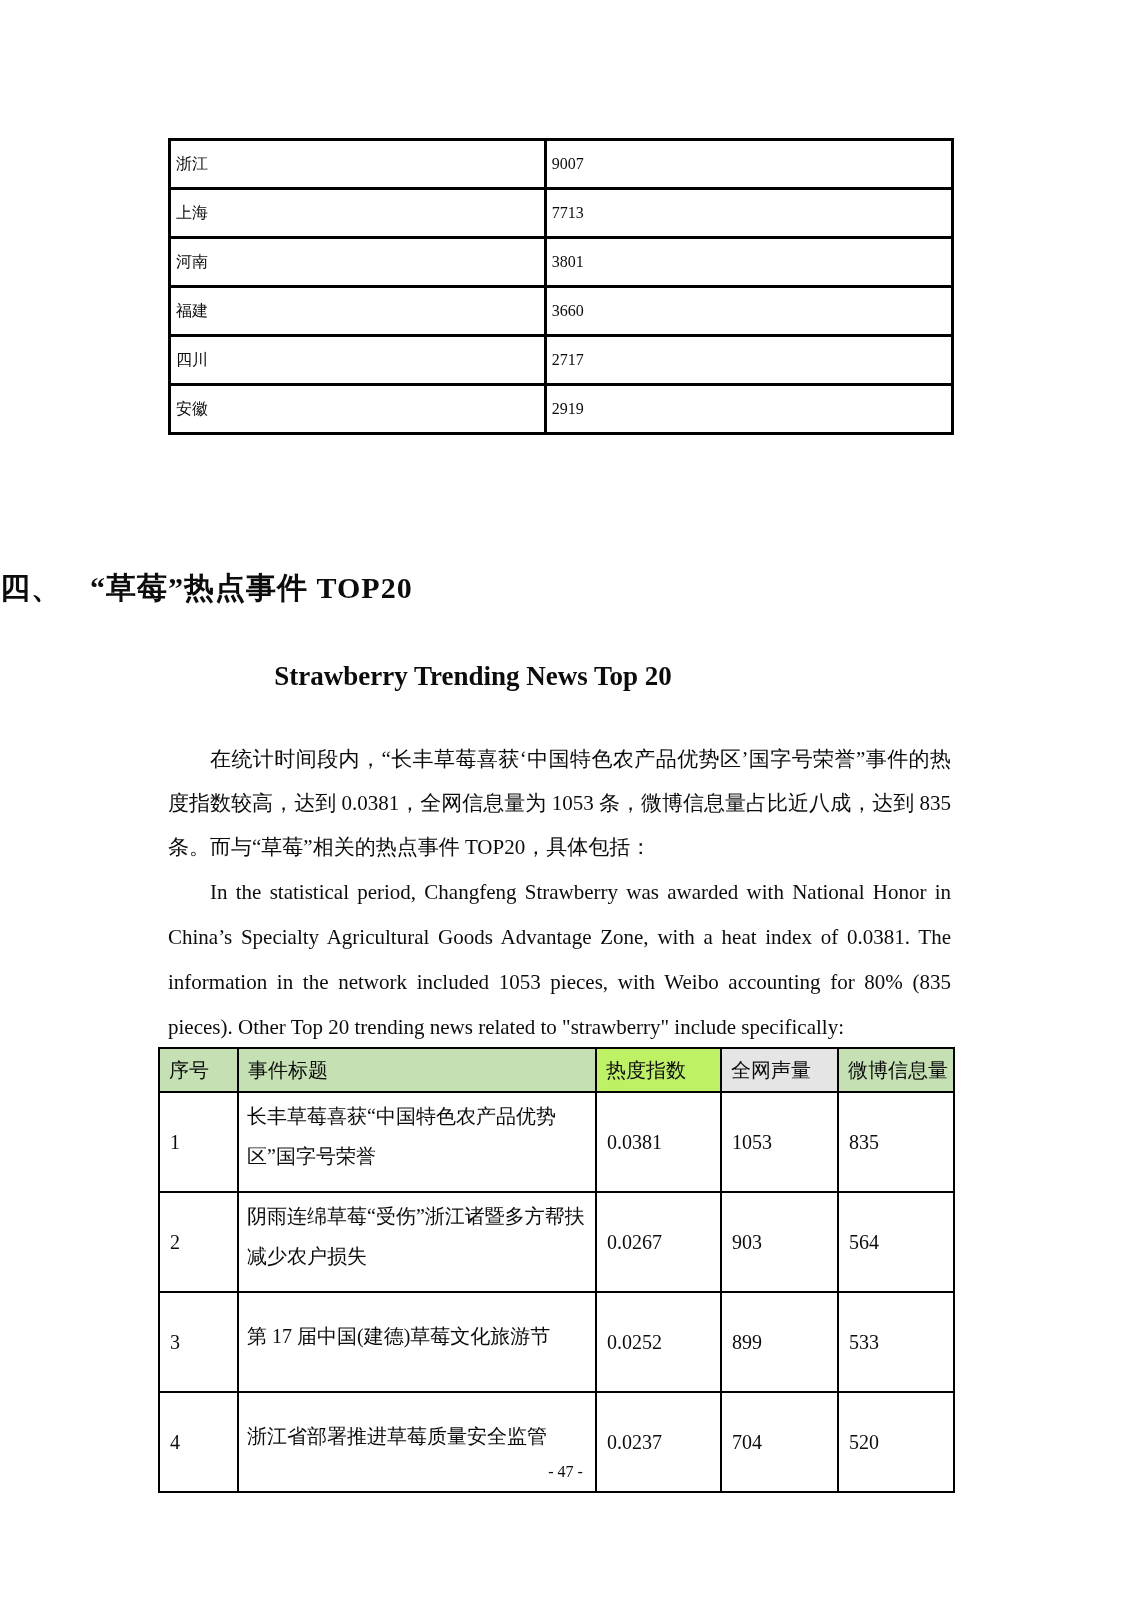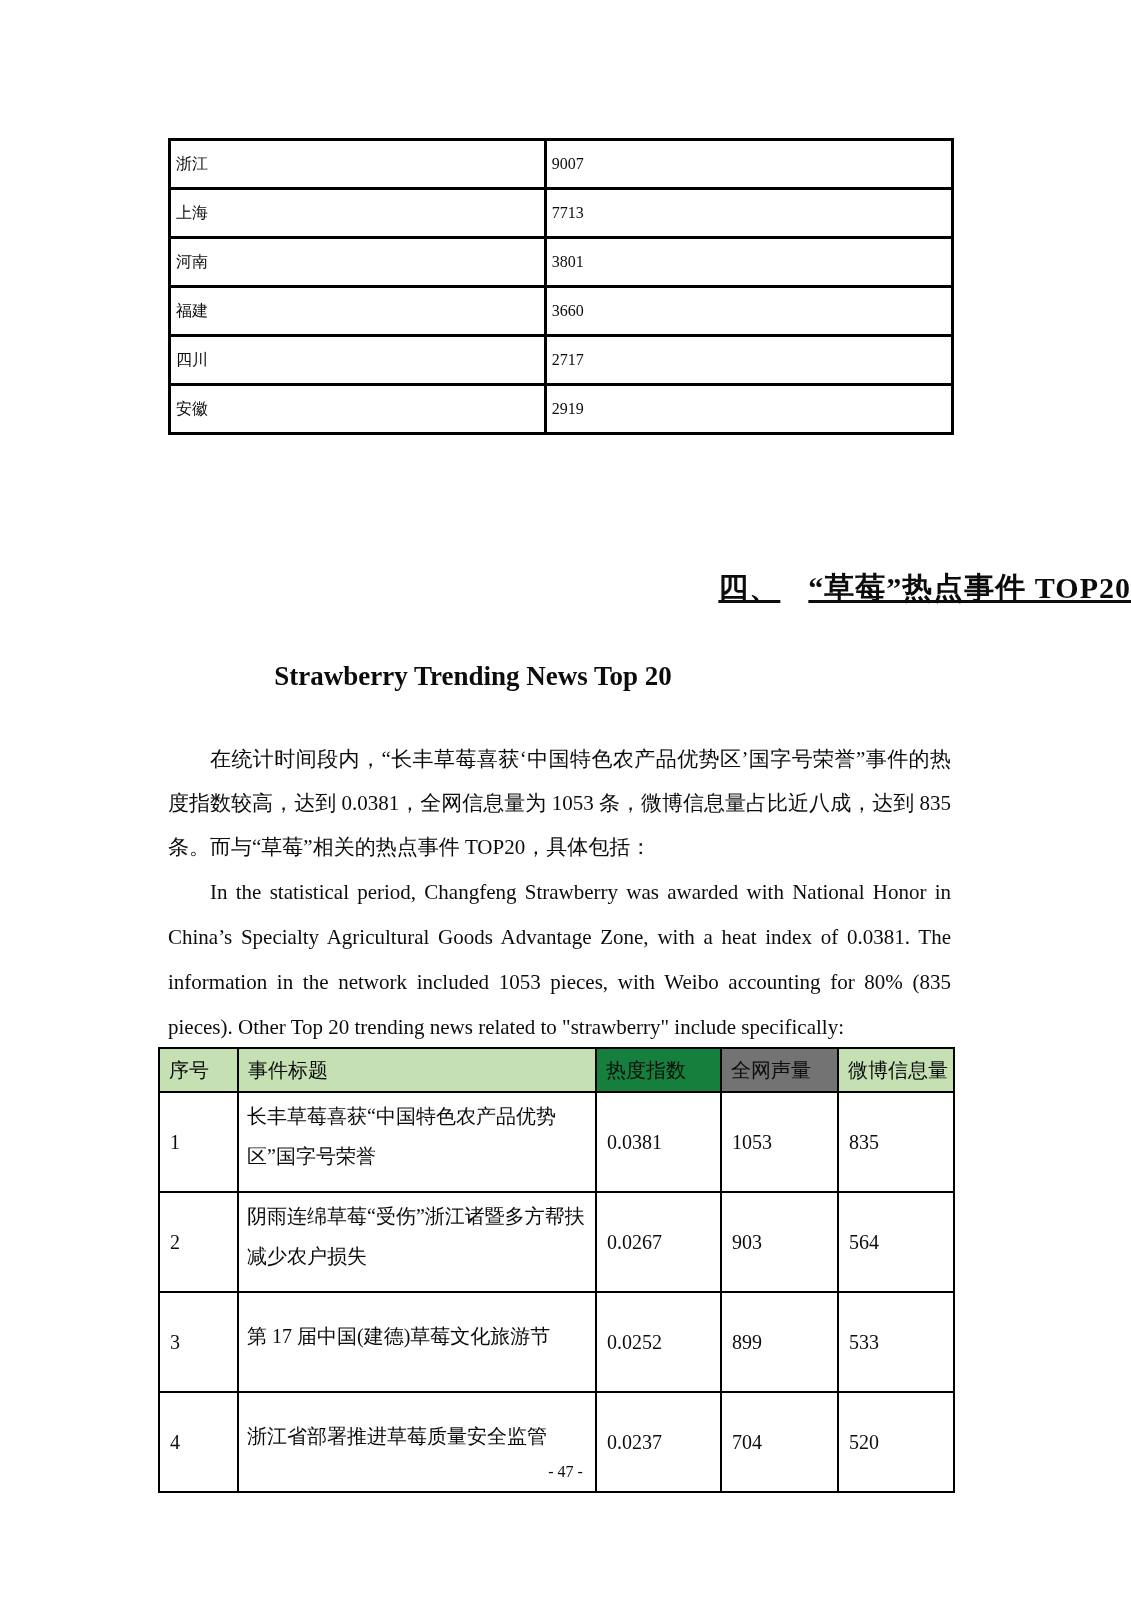--- a/index.html
+++ b/index.html
@@ -37,26 +37,25 @@
   }
   .top-table col.c1 { width: 48%; }
   .top-table col.c2 { width: 52%; }
 
   
   .heading-cn {
     position: absolute;
     left: 0;
     top: 568px;
     width: 1131px;
-    text-align: right;
+    text-align: left;
     font-size: 30px;
     font-weight: bold;
     letter-spacing: 1px;
     white-space: nowrap;
-    text-decoration: underline;
   }
   .heading-cn .sec-num { margin-right: 28px; }
   .heading-en {
     position: absolute;
     left: 0;
     top: 661px;
     width: 946px;
     text-align: center;
     font-size: 27px;
     font-weight: bold;
@@ -179,22 +178,22 @@
       <col class="cn0">
         <col class="cn1">
         <col class="cn2">
         <col class="cn3">
         <col class="cn4">
     </colgroup>
     <thead>
       <tr>
         <th style="background: rgb(197, 224, 179);">序号</th>
         <th style="background: rgb(197, 224, 179);">事件标题</th>
-        <th style="background: #15803d;">热度指数</th>
-        <th style="background: #737373;">全网声量</th>
+        <th style="background: #bef264;">热度指数</th>
+        <th style="background: #e5e5e5;">全网声量</th>
         <th style="background: rgb(197, 224, 179);">微博信息量</th>
       </tr>
     </thead>
     <tbody>
         <tr>
           <td class="no">1</td>
           <td class="title">长丰草莓喜获“中国特色农产品优势区”国字号荣誉</td>
           <td class="num">0.0381</td>
           <td class="num">1053</td>
           <td class="num">835</td>

